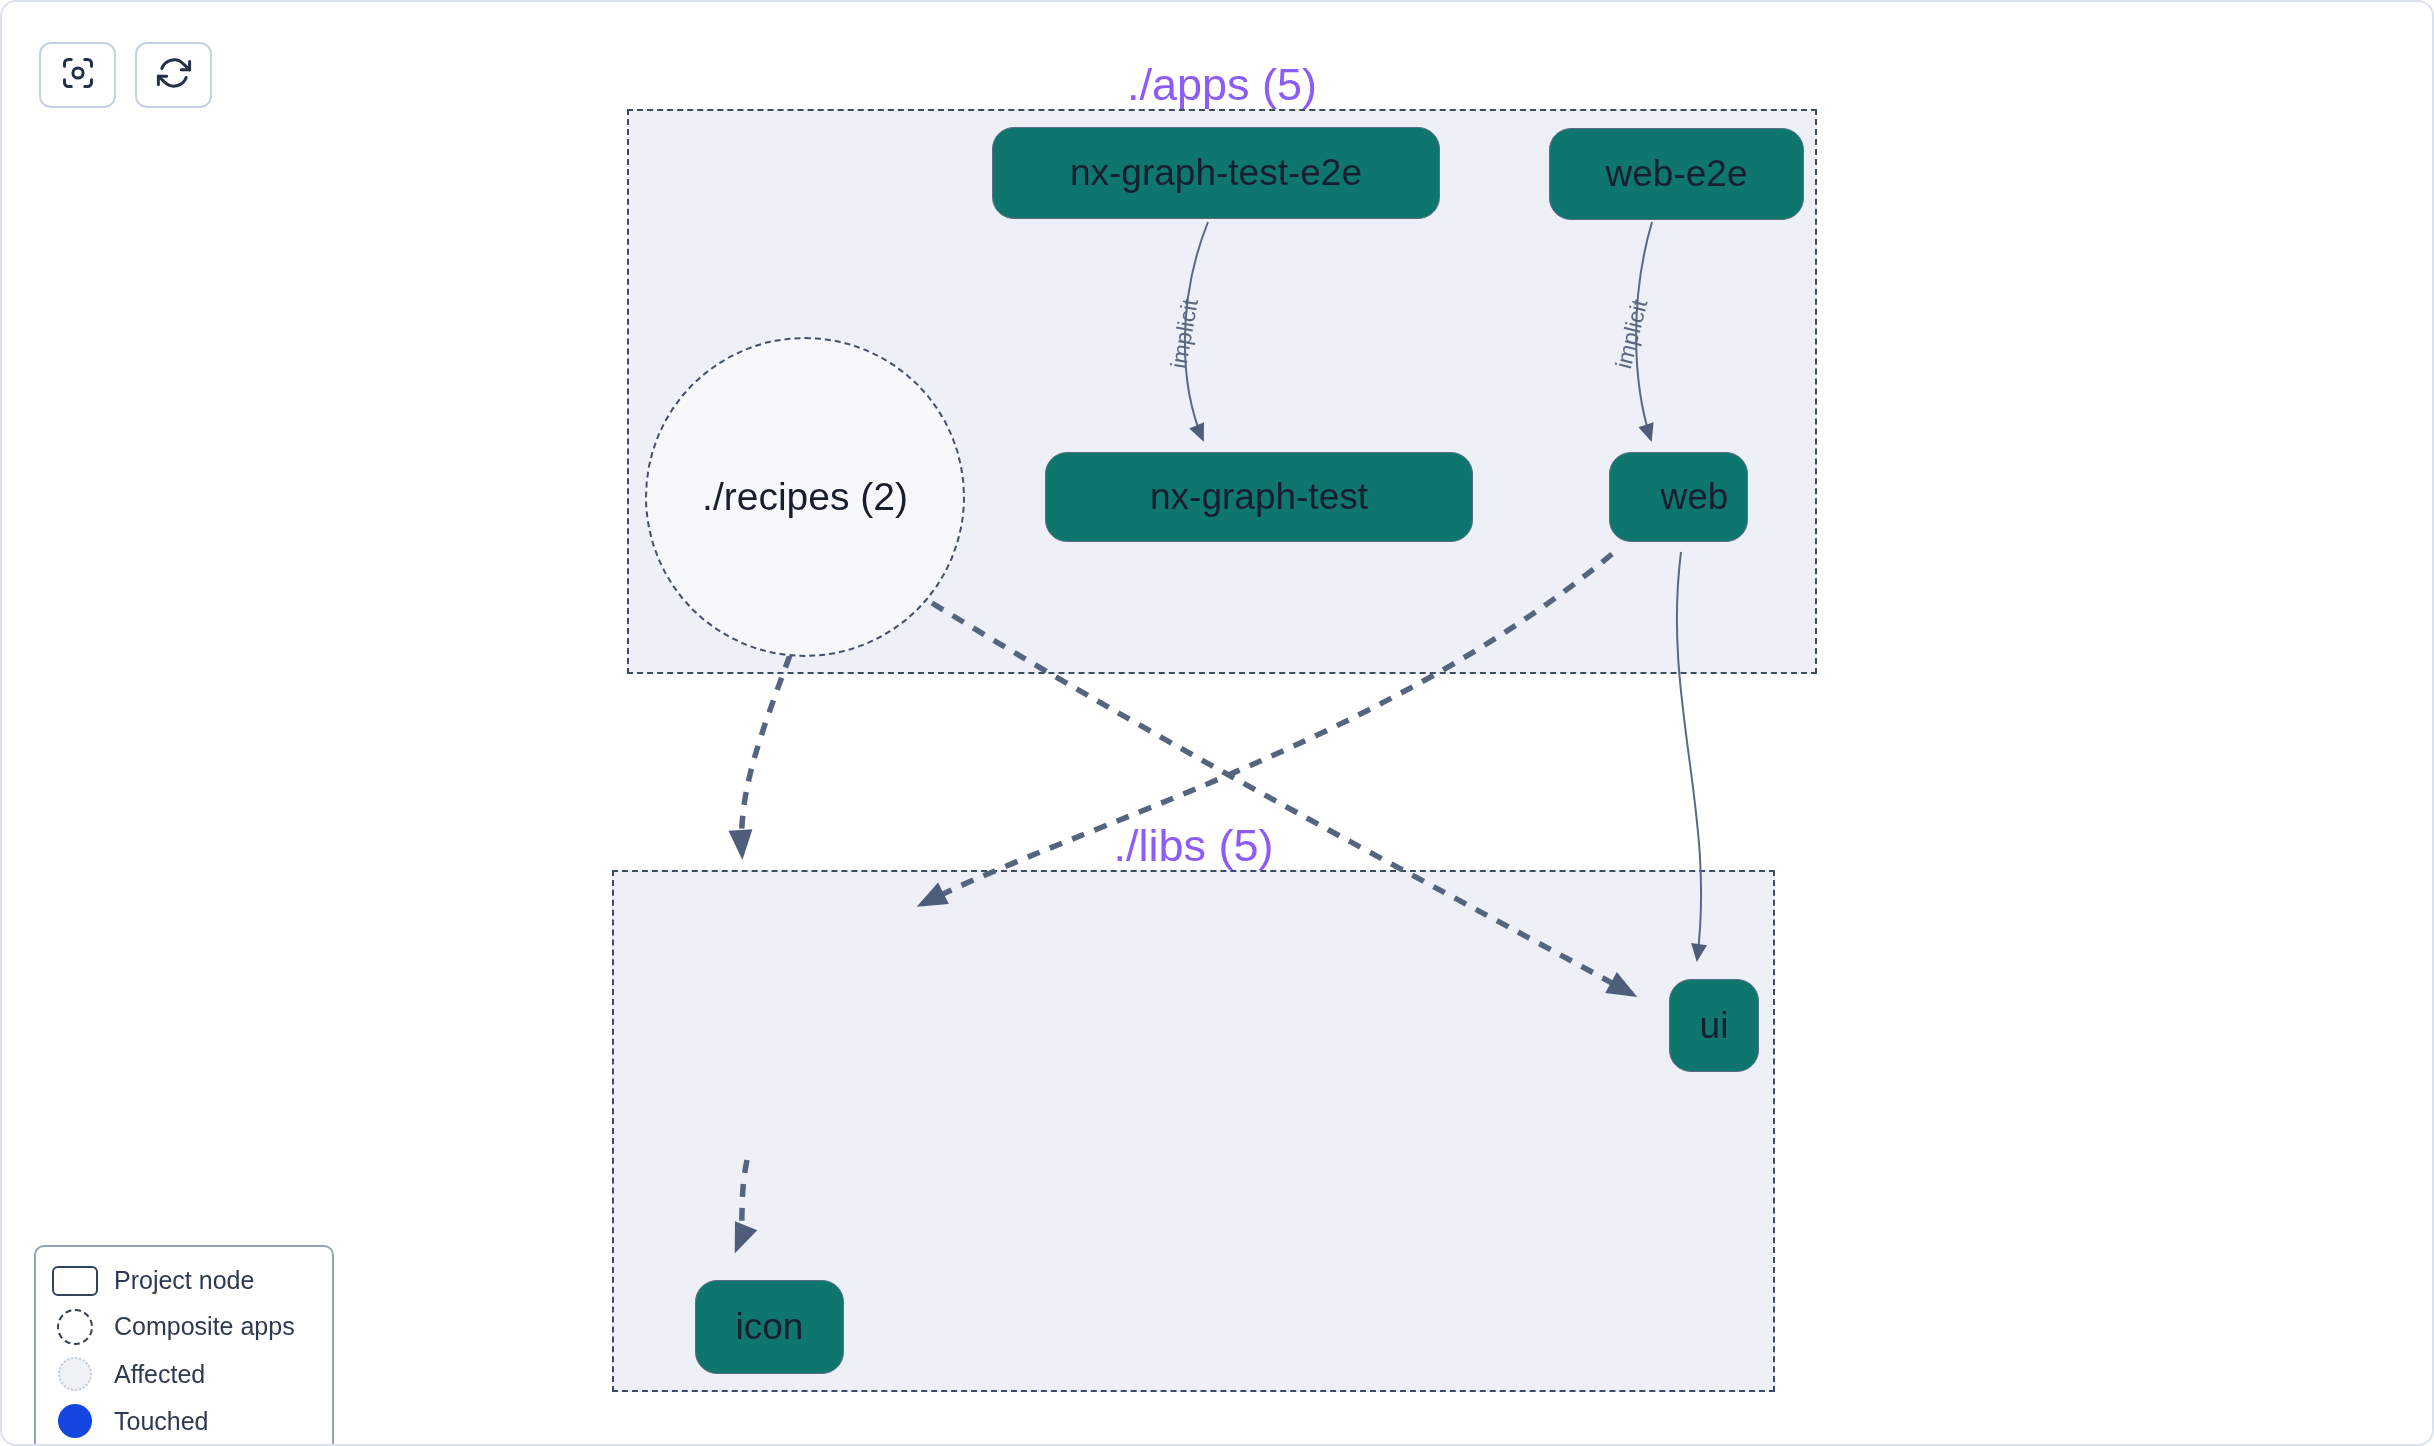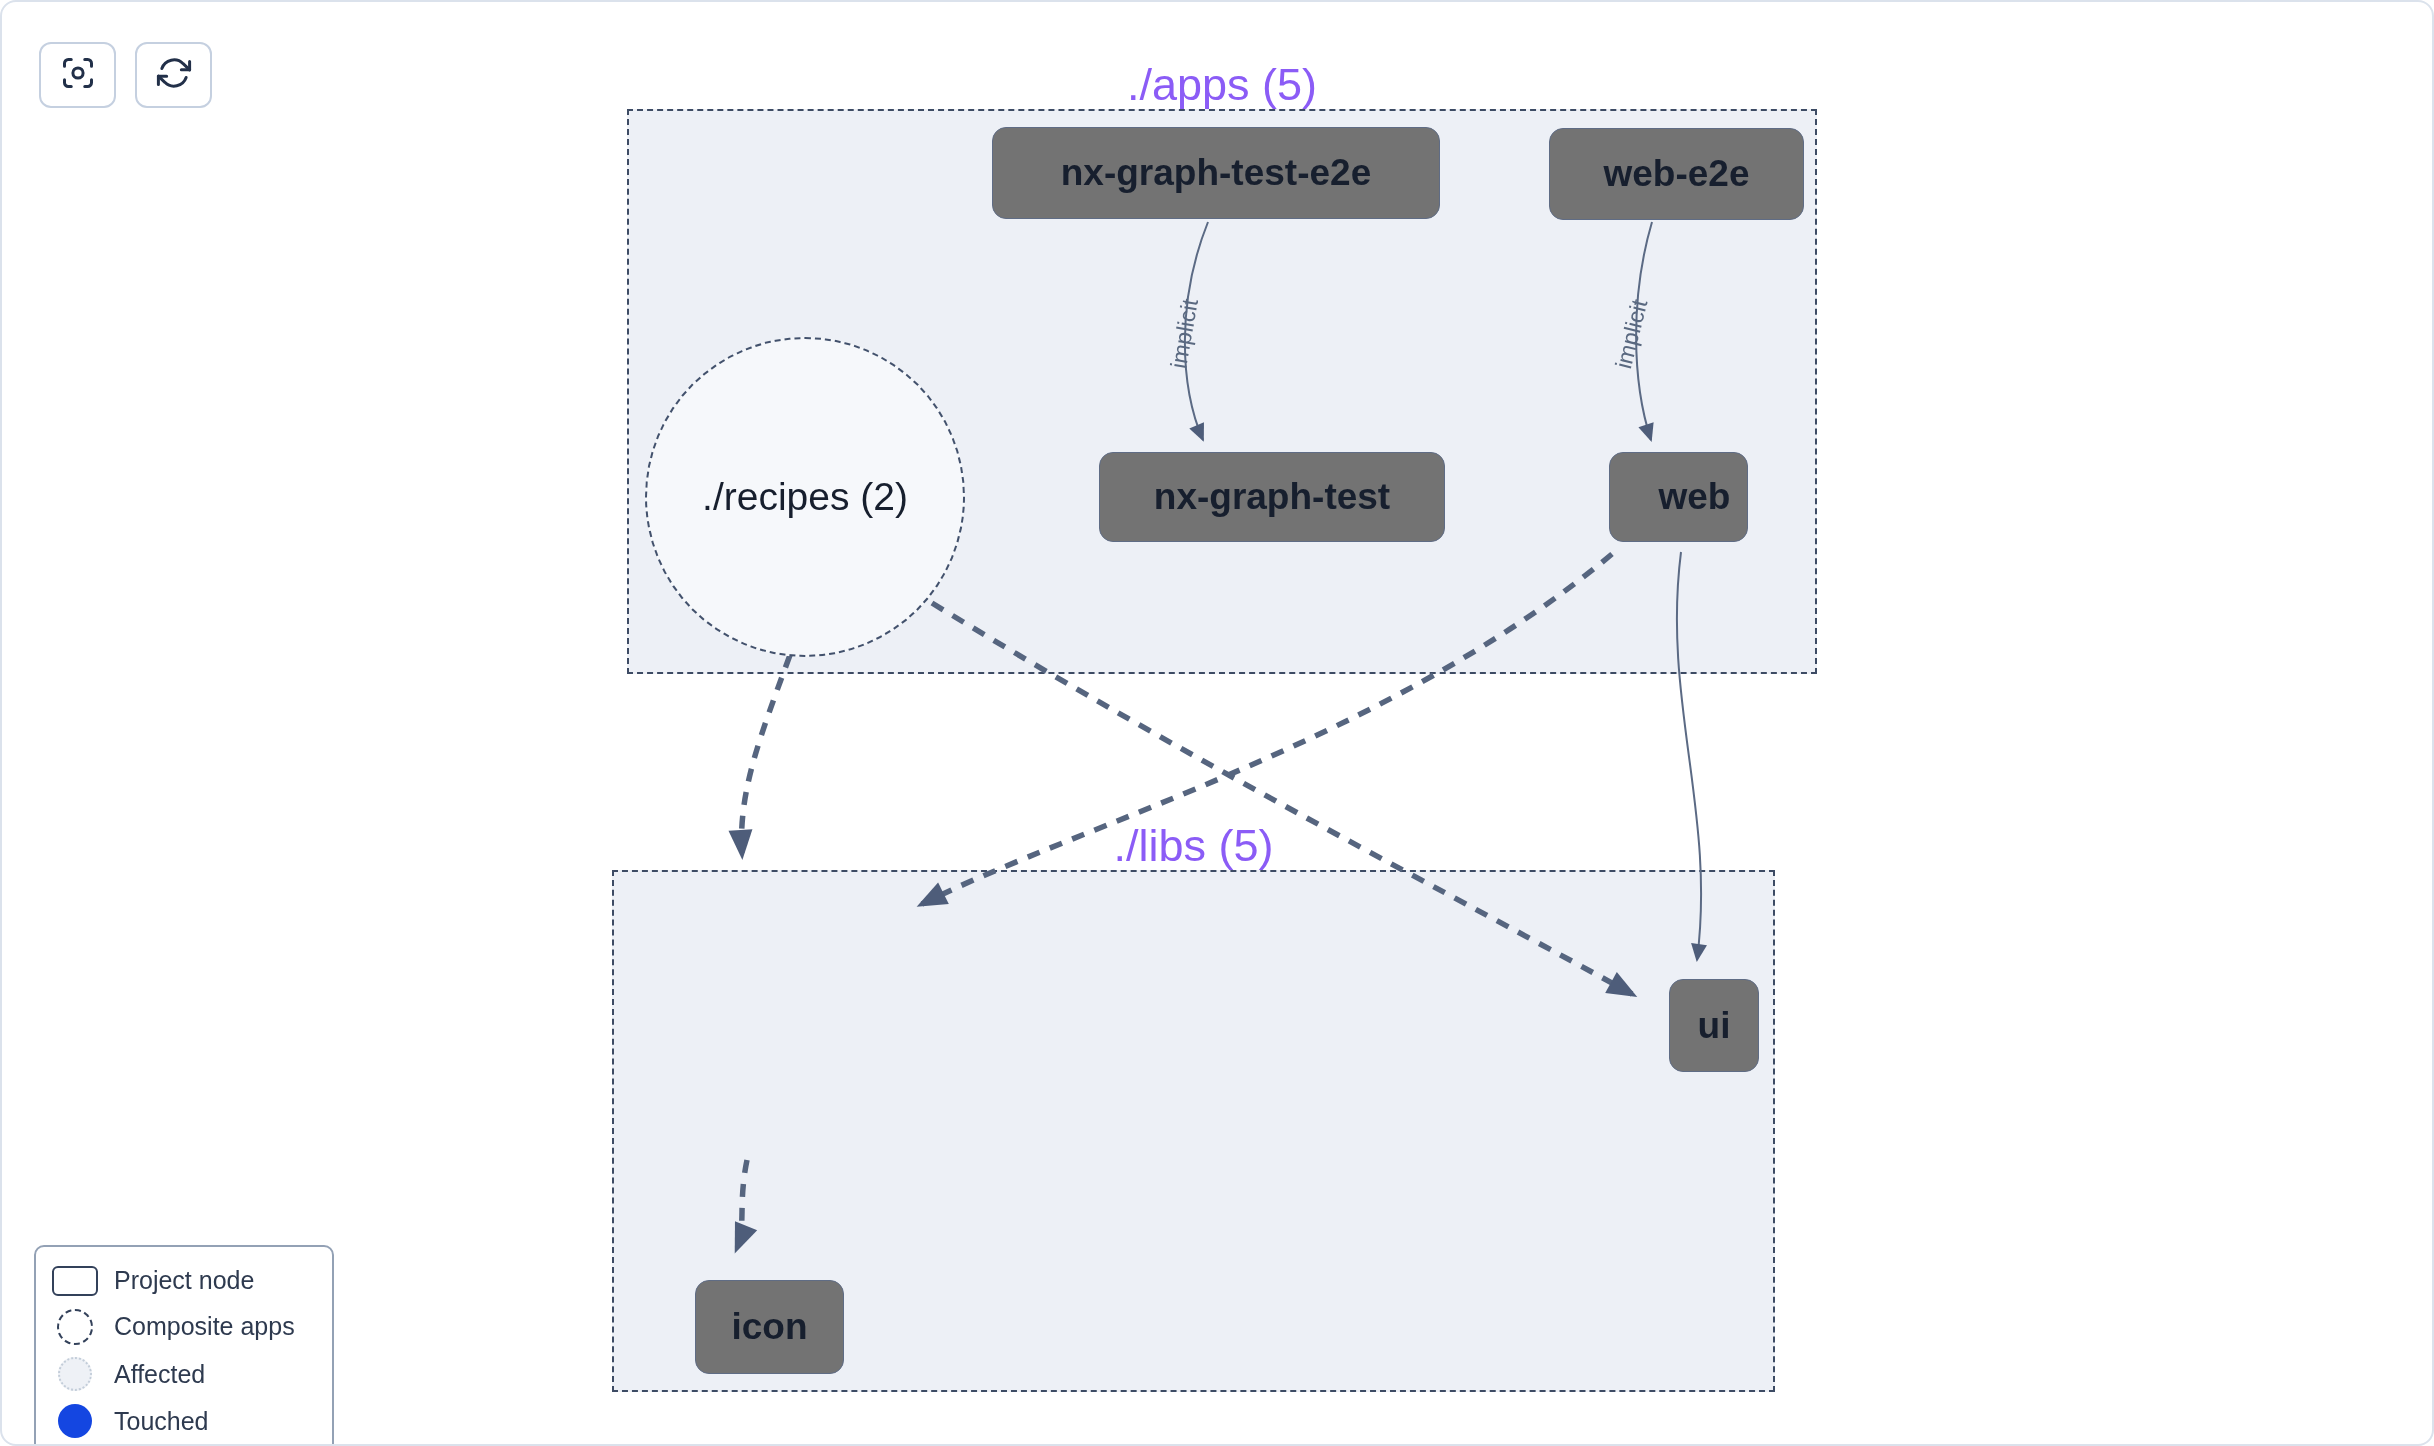--- a/index.html
+++ b/index.html
@@ -13,23 +13,23 @@
   .group-apps{left:625px;top:107px;width:1190px;height:565px;}
   .group-libs{left:610px;top:868px;width:1163px;height:522px;}
 
   
   svg.edges{position:absolute;left:0;top:0;pointer-events:none;}
   .edge-thick{fill:none;stroke:#56657f;stroke-width:5.5;stroke-dasharray:13 11;}
   .edge-thin{fill:none;stroke:#5b6a84;stroke-width:2;}
   .edge-label{font-family:"Liberation Sans",sans-serif;font-size:23px;fill:#5a6980;text-anchor:middle;}
 
   
-  .node{position:absolute;background:#737373;border:1.8px solid #5f6c85;border-radius:14px;
+  .node{position:absolute;background:#0f766e;border:1.8px solid #5f6c85;border-radius:22px;
         display:flex;align-items:center;justify-content:center;color:#171f2e;font-size:37px;
-        box-sizing:border-box;white-space:nowrap;font-weight:bold;}
+        box-sizing:border-box;white-space:nowrap;}
   .composite{position:absolute;background:#f6f8fb;border:2.6px dashed #42516c;border-radius:50%;
         display:flex;align-items:center;justify-content:center;color:#171f2e;font-size:39px;
         box-sizing:border-box;white-space:nowrap;}
 
   
   .tool-btn{position:absolute;width:77px;height:66px;background:#fff;border:2px solid #c5d0e0;
             border-radius:12px;display:flex;align-items:center;justify-content:center;
             box-sizing:border-box;cursor:pointer;}
   .tool-btn svg{stroke:#223049;fill:none;stroke-width:2;stroke-linecap:round;stroke-linejoin:round;}
 
@@ -84,21 +84,21 @@
   <div class="composite" style="left:643px;top:335px;width:320px;height:320px;">
     <span>./recipes (2)</span>
   </div>
 
   <div class="node" style="left:990px;top:125px;width:448px;height:92px;">
     <span>nx-graph-test-e2e</span>
   </div>
   <div class="node" style="left:1547px;top:126px;width:255px;height:92px;">
     <span>web-e2e</span>
   </div>
-  <div class="node" style="left:1097px;top:450px;width:346px;height:90px;align-items:center;">
+  <div class="node" style="left:1043px;top:450px;width:428px;height:90px;align-items:center;">
     <span>nx-graph-test</span>
   </div>
   <div class="node" style="left:1607px;top:450px;width:139px;height:90px;padding-left:32px;">
     <span>web</span>
   </div>
   <div class="node" style="left:1667px;top:977px;width:90px;height:93px;">
     <span>ui</span>
   </div>
   <div class="node" style="left:693px;top:1278px;width:149px;height:94px;">
     <span>icon</span>

